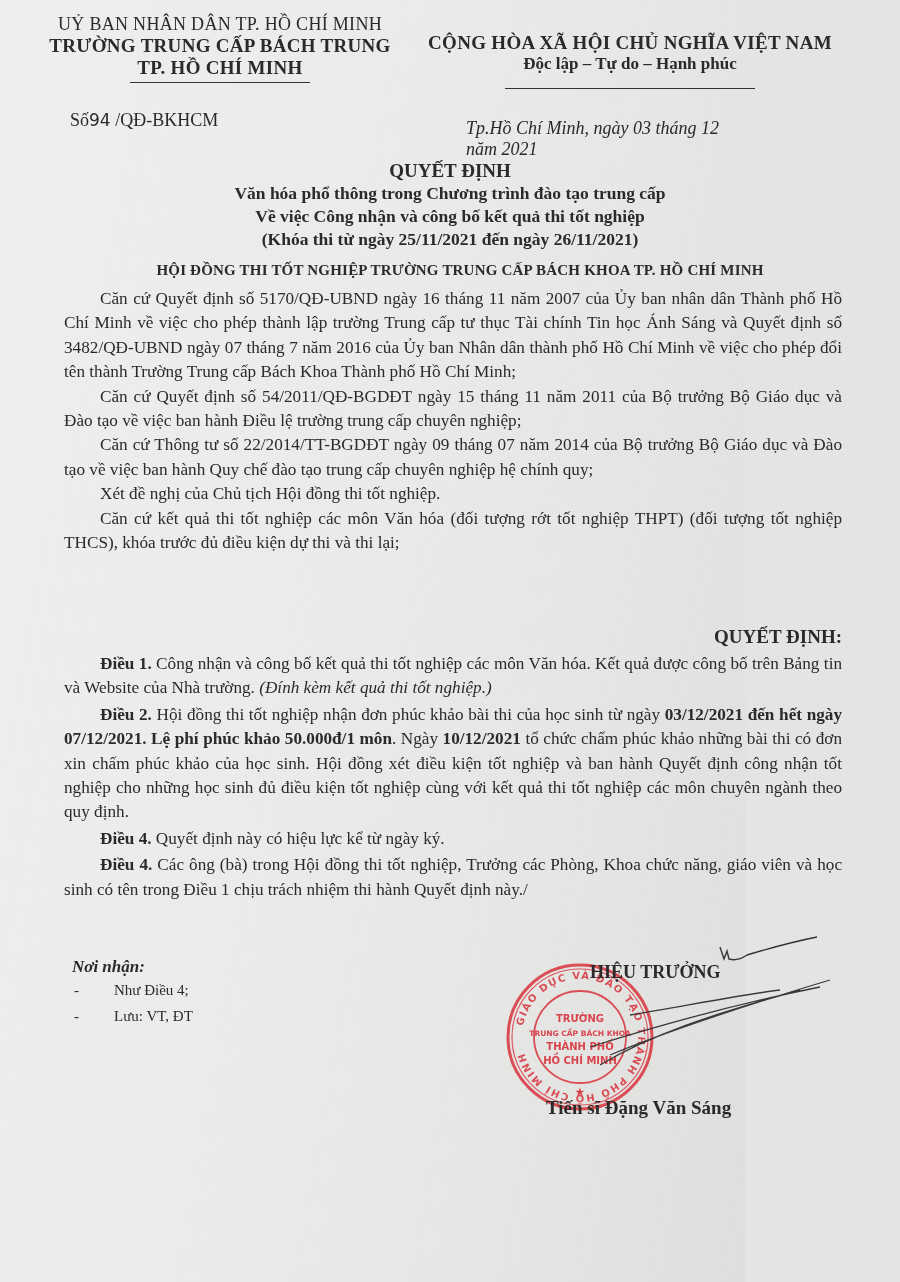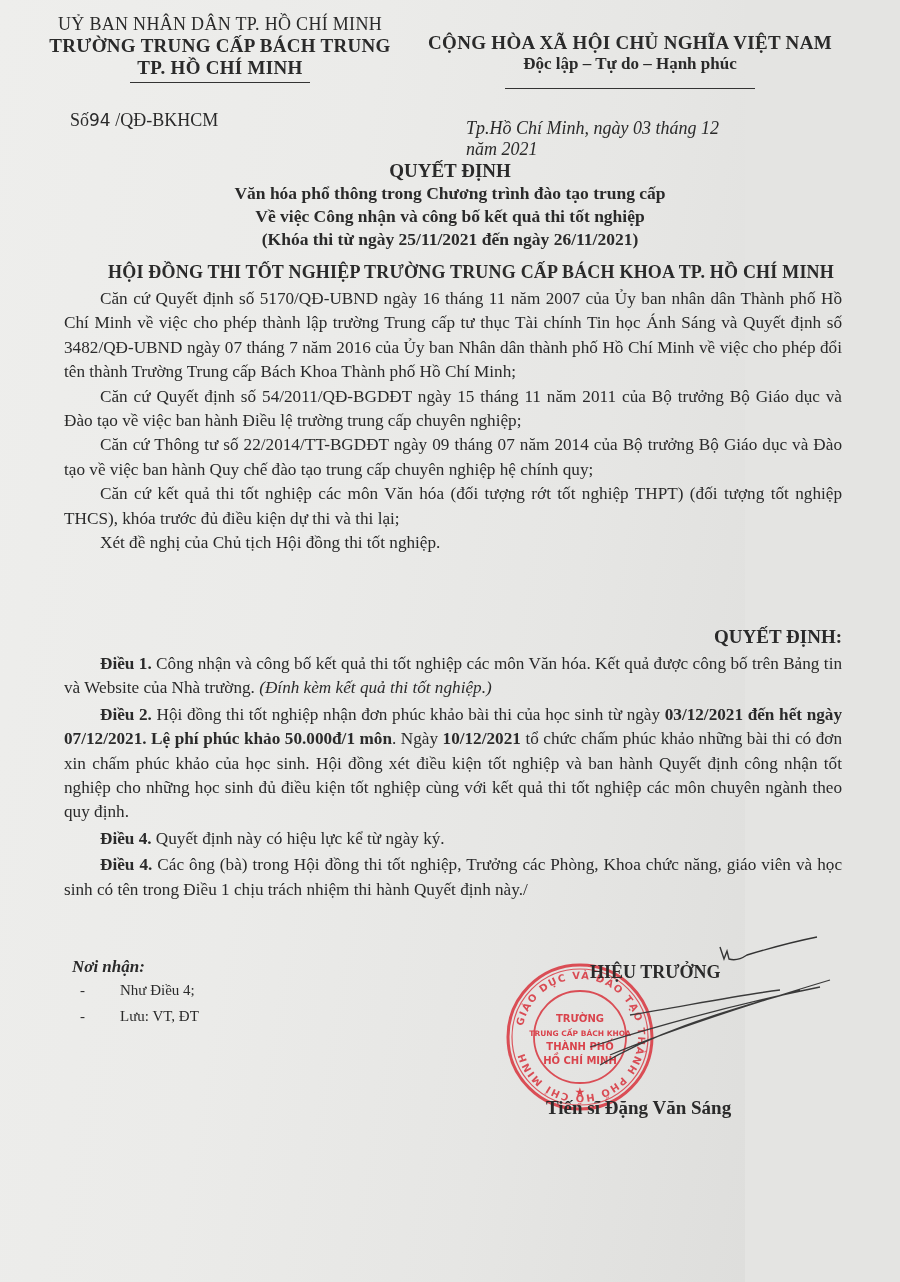--- a/index.html
+++ b/index.html
@@ -13,29 +13,29 @@
   .hdr-right{left:395px;top:32px;width:470px;text-align:center;}
   .hdr-right .l1{font-size:19px;font-weight:bold;letter-spacing:.3px;}
   .hdr-right .l2{font-size:17px;font-weight:bold;}
   .hdr-right .rule{width:250px;height:1px;background:#333;margin:14px auto 0;}
   .docno{left:70px;top:110px;font-size:18px;}
   .docno .hand{font-family:"DejaVu Sans",sans-serif;font-size:17px;}
   .place{left:466px;top:118px;font-size:18px;font-style:italic;}
   .title{left:150px;top:160px;width:600px;text-align:center;}
   .title .t1{font-size:19px;font-weight:bold;}
   .title .t2{font-size:17.5px;font-weight:bold;line-height:23px;}
-  .council{left:71px;top:262px;width:800px;text-align:center;font-size:18px;font-weight:bold;letter-spacing:.2px;}
+  .council{left:60px;top:262px;width:800px;text-align:center;font-size:15px;font-weight:bold;letter-spacing:.2px;}
   .body{left:64px;top:287px;width:778px;font-size:17.2px;line-height:24.4px;text-align:justify;}
   .body p{margin:0;text-indent:36px;}
   .decide{left:64px;top:626px;width:778px;text-align:right;font-size:19px;font-weight:bold;}
   .articles{left:64px;top:652px;width:778px;font-size:17.2px;line-height:24.4px;text-align:justify;}
   .articles p{margin:0 0 2px 0;text-indent:36px;}
   .recv{left:72px;top:957px;font-size:17px;}
   .recv .h{font-style:italic;font-weight:bold;}
-  .recv .it{margin-left:8px;font-size:15px;line-height:26px;}
+  .recv .it{margin-left:2px;font-size:15px;line-height:26px;}
   .recv .dash{display:inline-block;width:40px;}
   .sign-title{left:590px;top:962px;font-size:18px;font-weight:bold;}
   .signer{left:546px;top:1097px;font-size:19px;font-weight:bold;}
   .stamp{left:505px;top:962px;width:150px;height:150px;}
   .sig{left:570px;top:935px;width:320px;height:150px;}
 </style>
 </head>
 <body>
 
 <div class="page">
@@ -65,22 +65,22 @@
     <div class="t2">Về việc Công nhận và công bố kết quả thi tốt nghiệp</div>
     <div class="t2">(Khóa thi từ ngày 25/11/2021 đến ngày 26/11/2021)</div>
   </div>
 
   <div class="abs council">HỘI ĐỒNG THI TỐT NGHIỆP TRƯỜNG TRUNG CẤP BÁCH KHOA TP. HỒ CHÍ MINH</div>
 
   <div class="abs body">
     <p>Căn cứ Quyết định số 5170/QĐ-UBND ngày 16 tháng 11 năm 2007 của Ủy ban nhân dân Thành phố Hồ Chí Minh về việc cho phép thành lập trường Trung cấp tư thục Tài chính Tin học Ánh Sáng và Quyết định số 3482/QĐ-UBND ngày 07 tháng 7 năm 2016 của Ủy ban Nhân dân thành phố Hồ Chí Minh về việc cho phép đổi tên thành Trường Trung cấp Bách Khoa Thành phố Hồ Chí Minh;</p>
     <p>Căn cứ Quyết định số 54/2011/QĐ-BGDĐT ngày 15 tháng 11 năm 2011 của Bộ trưởng Bộ Giáo dục và Đào tạo về việc ban hành Điều lệ trường trung cấp chuyên nghiệp;</p>
     <p>Căn cứ Thông tư số 22/2014/TT-BGDĐT ngày 09 tháng 07 năm 2014 của Bộ trưởng Bộ Giáo dục và Đào tạo về việc ban hành Quy chế đào tạo trung cấp chuyên nghiệp hệ chính quy;</p>
+    <p>Xét đề nghị của Chủ tịch Hội đồng thi tốt nghiệp.</p>
     <p>Căn cứ kết quả thi tốt nghiệp các môn Văn hóa (đối tượng rớt tốt nghiệp THPT) (đối tượng tốt nghiệp THCS), khóa trước đủ điều kiện dự thi và thi lại;</p>
-    <p>Xét đề nghị của Chủ tịch Hội đồng thi tốt nghiệp.</p>
   </div>
 
   <div class="abs decide">QUYẾT ĐỊNH:</div>
 
   <div class="abs articles">
     <p><b>Điều 1.</b><span> Công nhận và công bố kết quả thi tốt nghiệp các môn Văn hóa. Kết quả được công bố trên Bảng tin và Website của Nhà trường. </span><i>(Đính kèm kết quả thi tốt nghiệp.)</i></p>
     <p><b>Điều 2.</b><span> Hội đồng thi tốt nghiệp nhận đơn phúc khảo bài thi của học sinh từ ngày </span><b>03/12/2021 đến hết ngày 07/12/2021. Lệ phí phúc khảo 50.000đ/1 môn</b><span>. Ngày </span><b>10/12/2021</b><span> tổ chức chấm phúc khảo những bài thi có đơn xin chấm phúc khảo của học sinh. Hội đồng xét điều kiện tốt nghiệp và ban hành Quyết định công nhận tốt nghiệp cho những học sinh đủ điều kiện tốt nghiệp cùng với kết quả thi tốt nghiệp các môn chuyên ngành theo quy định.</span></p>
     <p><b>Điều 4.</b><span> Quyết định này có hiệu lực kể từ ngày ký.</span></p>
     <p><b>Điều 4.</b><span> Các ông (bà) trong Hội đồng thi tốt nghiệp, Trưởng các Phòng, Khoa chức năng, giáo viên và học sinh có tên trong Điều 1 chịu trách nhiệm thi hành Quyết định này./</span></p>
   </div>

